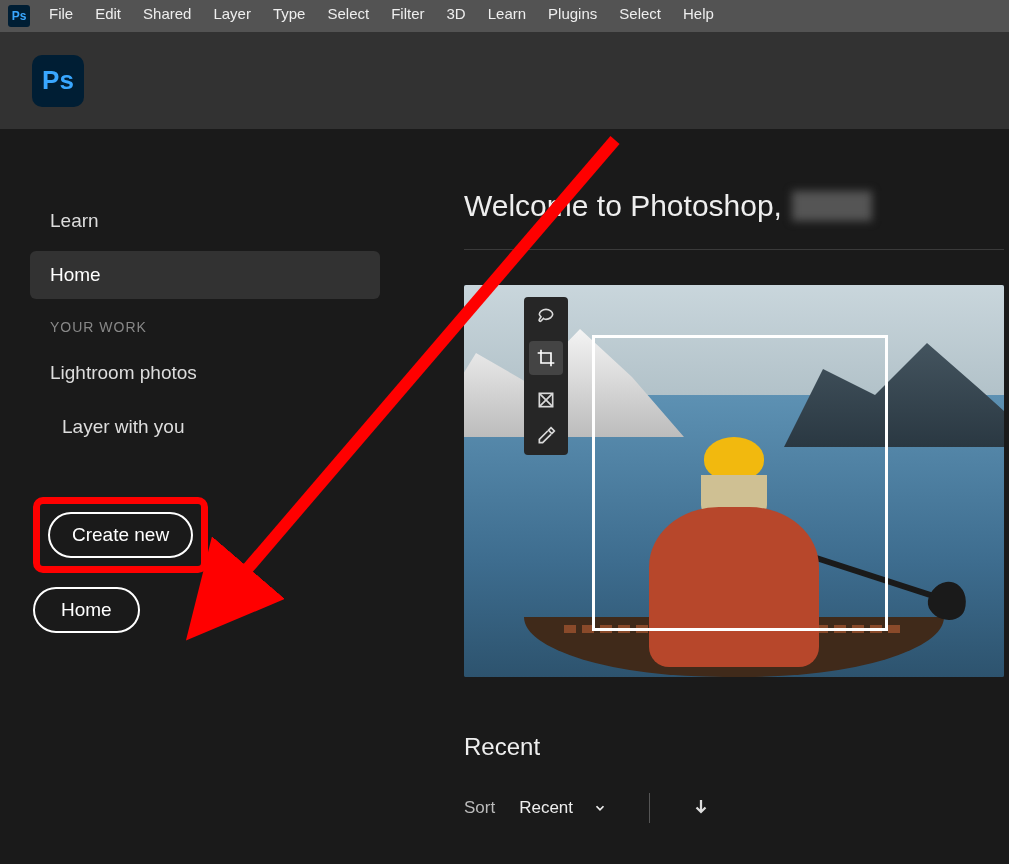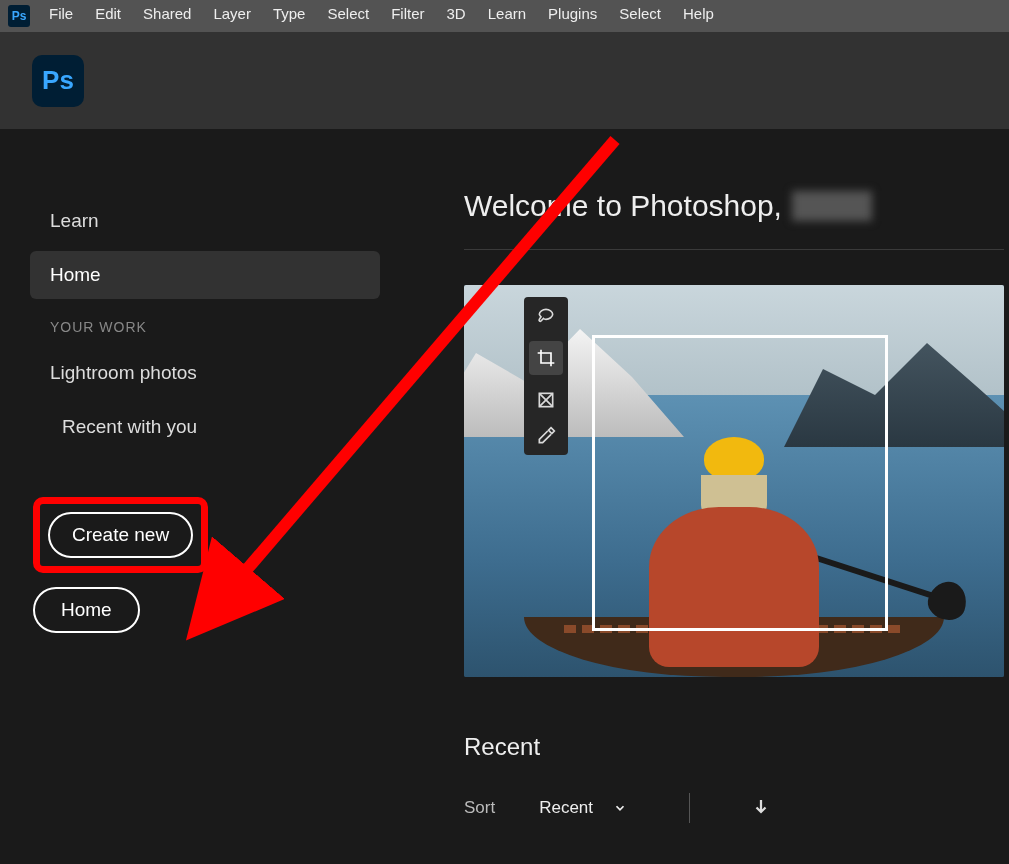--- a/index.html
+++ b/index.html
@@ -39,21 +39,21 @@
   .person{position:absolute;bottom:10px;left:180px;width:180px;}
   .beanie{width:60px;height:44px;background:#f2b90e;border-radius:50% 50% 46% 46%;margin:0 auto;}
   .hair{width:66px;height:40px;background:#cfc093;margin:-6px auto 0;border-radius:0 0 10px 10px;}
   .jacket{width:170px;height:160px;background:#b7472b;border-radius:70px 70px 20px 20px / 60px 60px 20px 20px;margin:-8px auto 0;}
   .canoe{position:absolute;bottom:0;left:60px;width:420px;height:60px;background:#402a1a;border-radius:0 0 200px 200px / 0 0 60px 60px;}
   .canoe::before{content:"";position:absolute;top:8px;left:40px;right:40px;height:8px;background:repeating-linear-gradient(90deg,#8a4a2a 0 12px,#402a1a 12px 18px);}
   .paddle{position:absolute;bottom:120px;right:40px;width:160px;height:6px;background:#1a1a1a;transform:rotate(18deg);transform-origin:left center;}
   .paddle::after{content:"";position:absolute;right:-10px;top:-16px;width:38px;height:38px;background:#1a1a1a;border-radius:50% 50% 50% 50% / 60% 60% 40% 40%;}
   
   .recent-h{font-size:24px;color:#eee;margin-top:56px;}
-  .sortrow{display:flex;align-items:center;gap:44px;margin-top:32px;font-size:17px;color:#bbb;}
+  .sortrow{display:flex;align-items:center;gap:24px;margin-top:32px;font-size:17px;color:#bbb;}
   .sort-sel{display:flex;align-items:center;gap:20px;color:#eee;}
   .chev{width:14px;height:14px;}
   .vline{width:1px;height:30px;background:#555;margin:0 18px;}
   .dl{width:18px;height:18px;color:#ddd;}
   
   .arrow-svg{position:absolute;top:0;left:0;pointer-events:none;}
 </style>
 </head>
 <body>
 
@@ -79,21 +79,21 @@
 
 <div class="body">
 
   <div class="sidebar">
     <div class="sitem">Learn</div>
     <div class="sitem sel">Home</div>
 
     <div class="section-label">YOUR WORK</div>
 
     <div class="sitem">Lightroom photos</div>
-    <div class="sitem subitem">Recent with you</div>
+    <div class="sitem subitem">Layer with you</div>
 
     <div class="btn-row">
       <span class="highlight-box">
         <span class="btn-pill">Create new</span>
       </span>
     </div>
     <div style="margin-top:14px;margin-left:3px;">
       <span class="btn-pill" style="padding:10px 26px;">Home</span>
     </div>
   </div>

